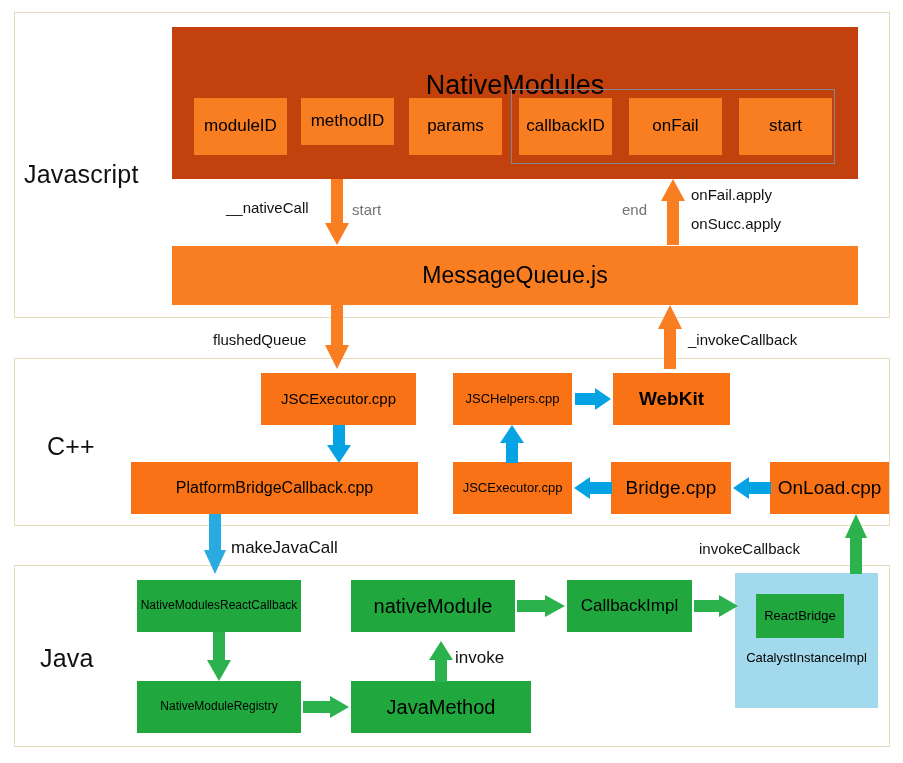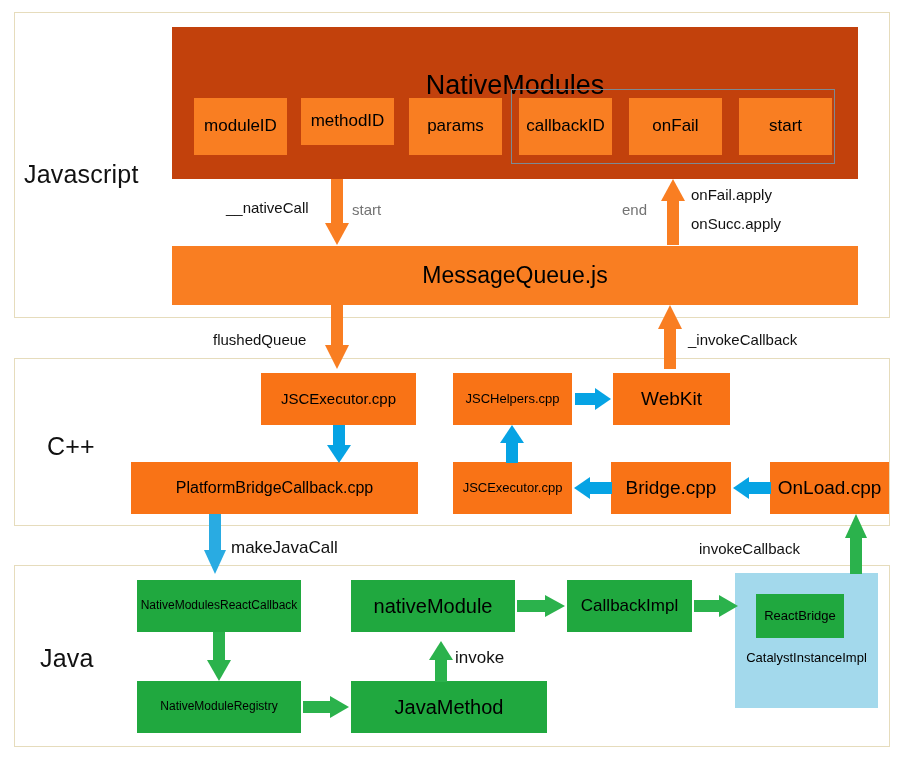--- a/index.html
+++ b/index.html
@@ -119,21 +119,21 @@
   </div>
   <div class="alabel" style="left:688px; top:331px;">_invokeCallback</div>
 
   <div class="panel" style="left:14px; top:358px; width:876px; height:168px;"></div>
   <div class="panel-label" style="left:47px; top:432px;">C++</div>
 
   <div class="box blue" style="left:261px; top:373px; width:155px; height:52px; font-size:15px;">JSCExecutor.cpp</div>
 
   <div class="box blue" style="left:453px; top:373px; width:119px; height:52px; font-size:13px;">JSCHelpers.cpp</div>
 
-  <div class="box blue" style="left:613px; top:373px; width:117px; height:52px; font-size:19px;">WebKit</div>
+  <div class="box blue" style="left:613px; top:373px; width:117px; height:52px; font-size:19px;font-weight:bold;">WebKit</div>
 
   <div class="arrow" style="left:575px; top:388px; width:36px; height:22px;">
     <div class="stem" style="left:0; top:5px; width:22px; height:12px; background:#06A3E4;"></div>
     <div class="head" style="left:20px; top:0; border-top:11px solid transparent; border-bottom:11px solid transparent; border-left:16px solid #06A3E4;"></div>
   </div>
 
   <div class="box blue" style="left:131px; top:462px; width:287px; height:52px; font-size:16px;">PlatformBridgeCallback.cpp</div>
 
   <div class="box blue" style="left:453px; top:462px; width:119px; height:52px; font-size:13px;">JSCExecutor.cpp</div>
 
@@ -182,21 +182,21 @@
 
   <div class="box green" style="left:567px; top:580px; width:125px; height:52px; font-size:17px;">CallbackImpl</div>
 
   <div class="box lightblue" style="left:735px; top:573px; width:143px; height:135px; display:block;">
     <div style="position:absolute; left:0; right:0; top:78px; text-align:center; font-size:13px;">CatalystInstanceImpl</div>
   </div>
   <div class="box green" style="left:756px; top:594px; width:88px; height:44px; font-size:13px;">ReactBridge</div>
 
   <div class="box green" style="left:137px; top:681px; width:164px; height:52px; font-size:12px;">NativeModuleRegistry</div>
 
-  <div class="box green" style="left:351px; top:681px; width:196px; height:52px; font-size:20px;">JavaMethod</div>
+  <div class="box green" style="left:351px; top:681px; width:180px; height:52px; font-size:20px;">JavaMethod</div>
 
   <div class="arrow" style="left:207px; top:632px; width:24px; height:49px;">
     <div class="stem" style="left:6px; top:0; width:12px; height:30px; background:#2BB24C;"></div>
     <div class="head" style="left:0; top:28px; border-left:12px solid transparent; border-right:12px solid transparent; border-top:21px solid #2BB24C;"></div>
   </div>
 
   <div class="arrow" style="left:303px; top:696px; width:46px; height:22px;">
     <div class="stem" style="left:0; top:5px; width:29px; height:12px; background:#2BB24C;"></div>
     <div class="head" style="left:27px; top:0; border-top:11px solid transparent; border-bottom:11px solid transparent; border-left:19px solid #2BB24C;"></div>
   </div>

